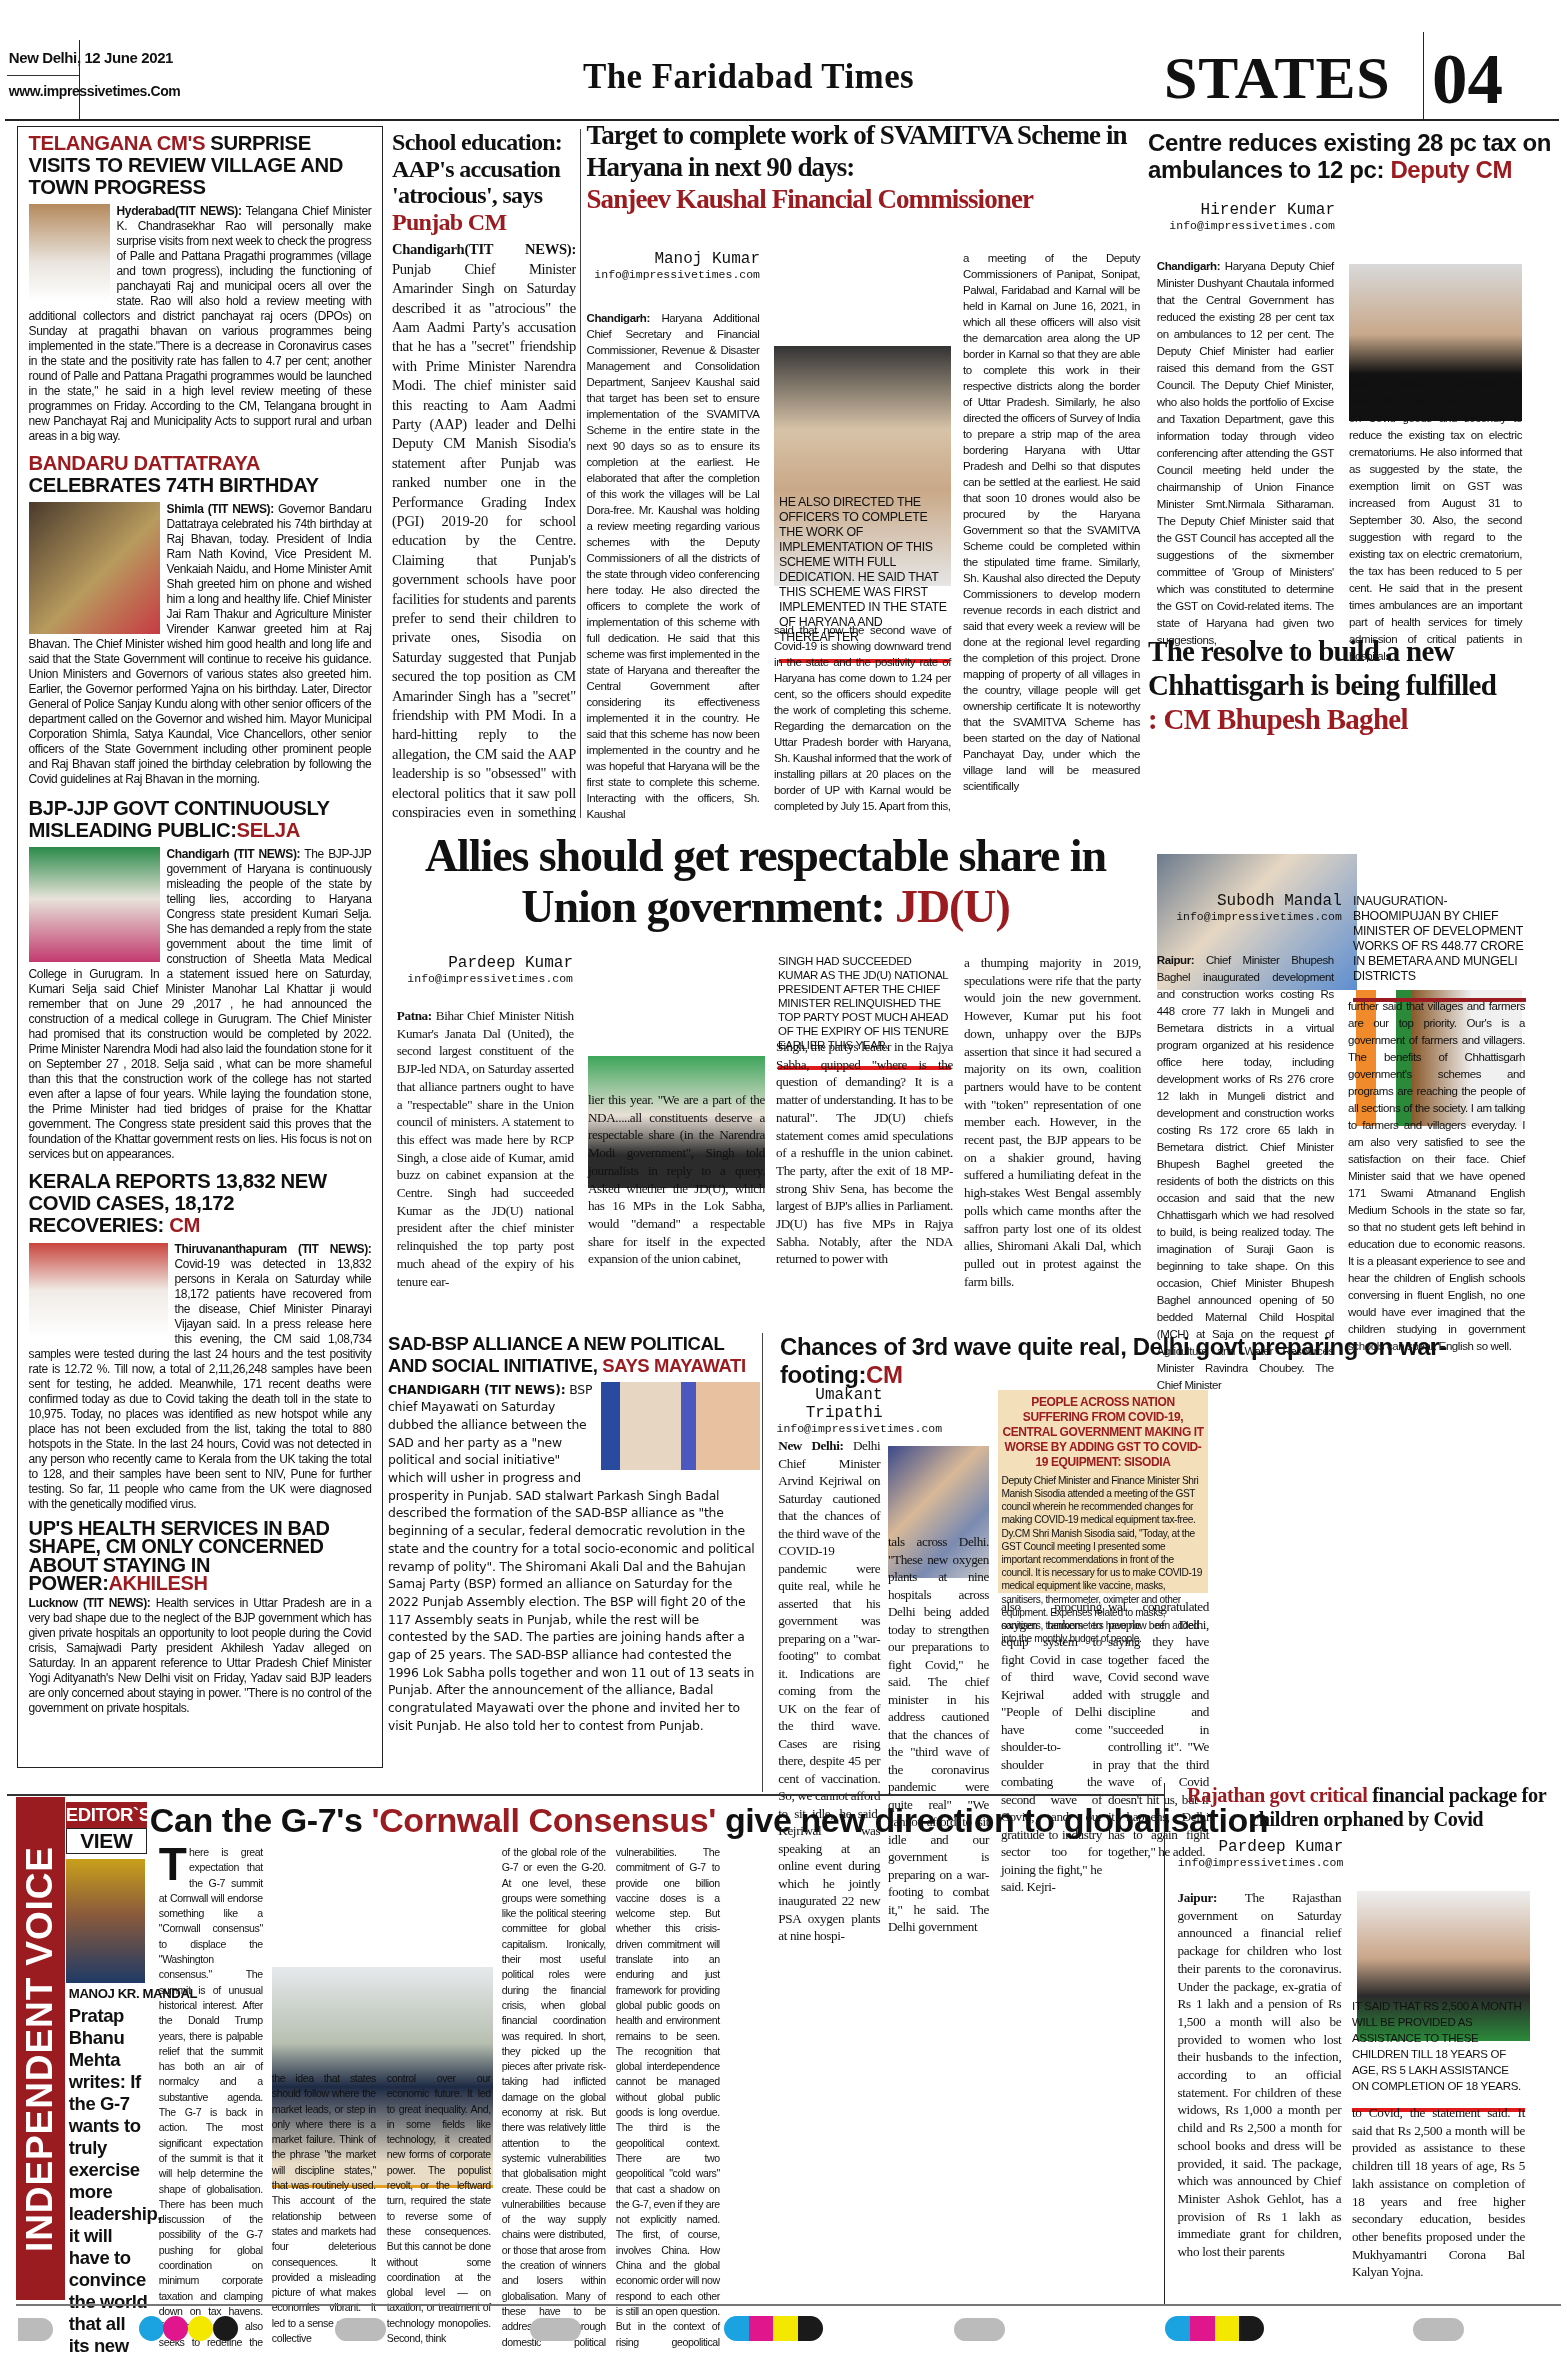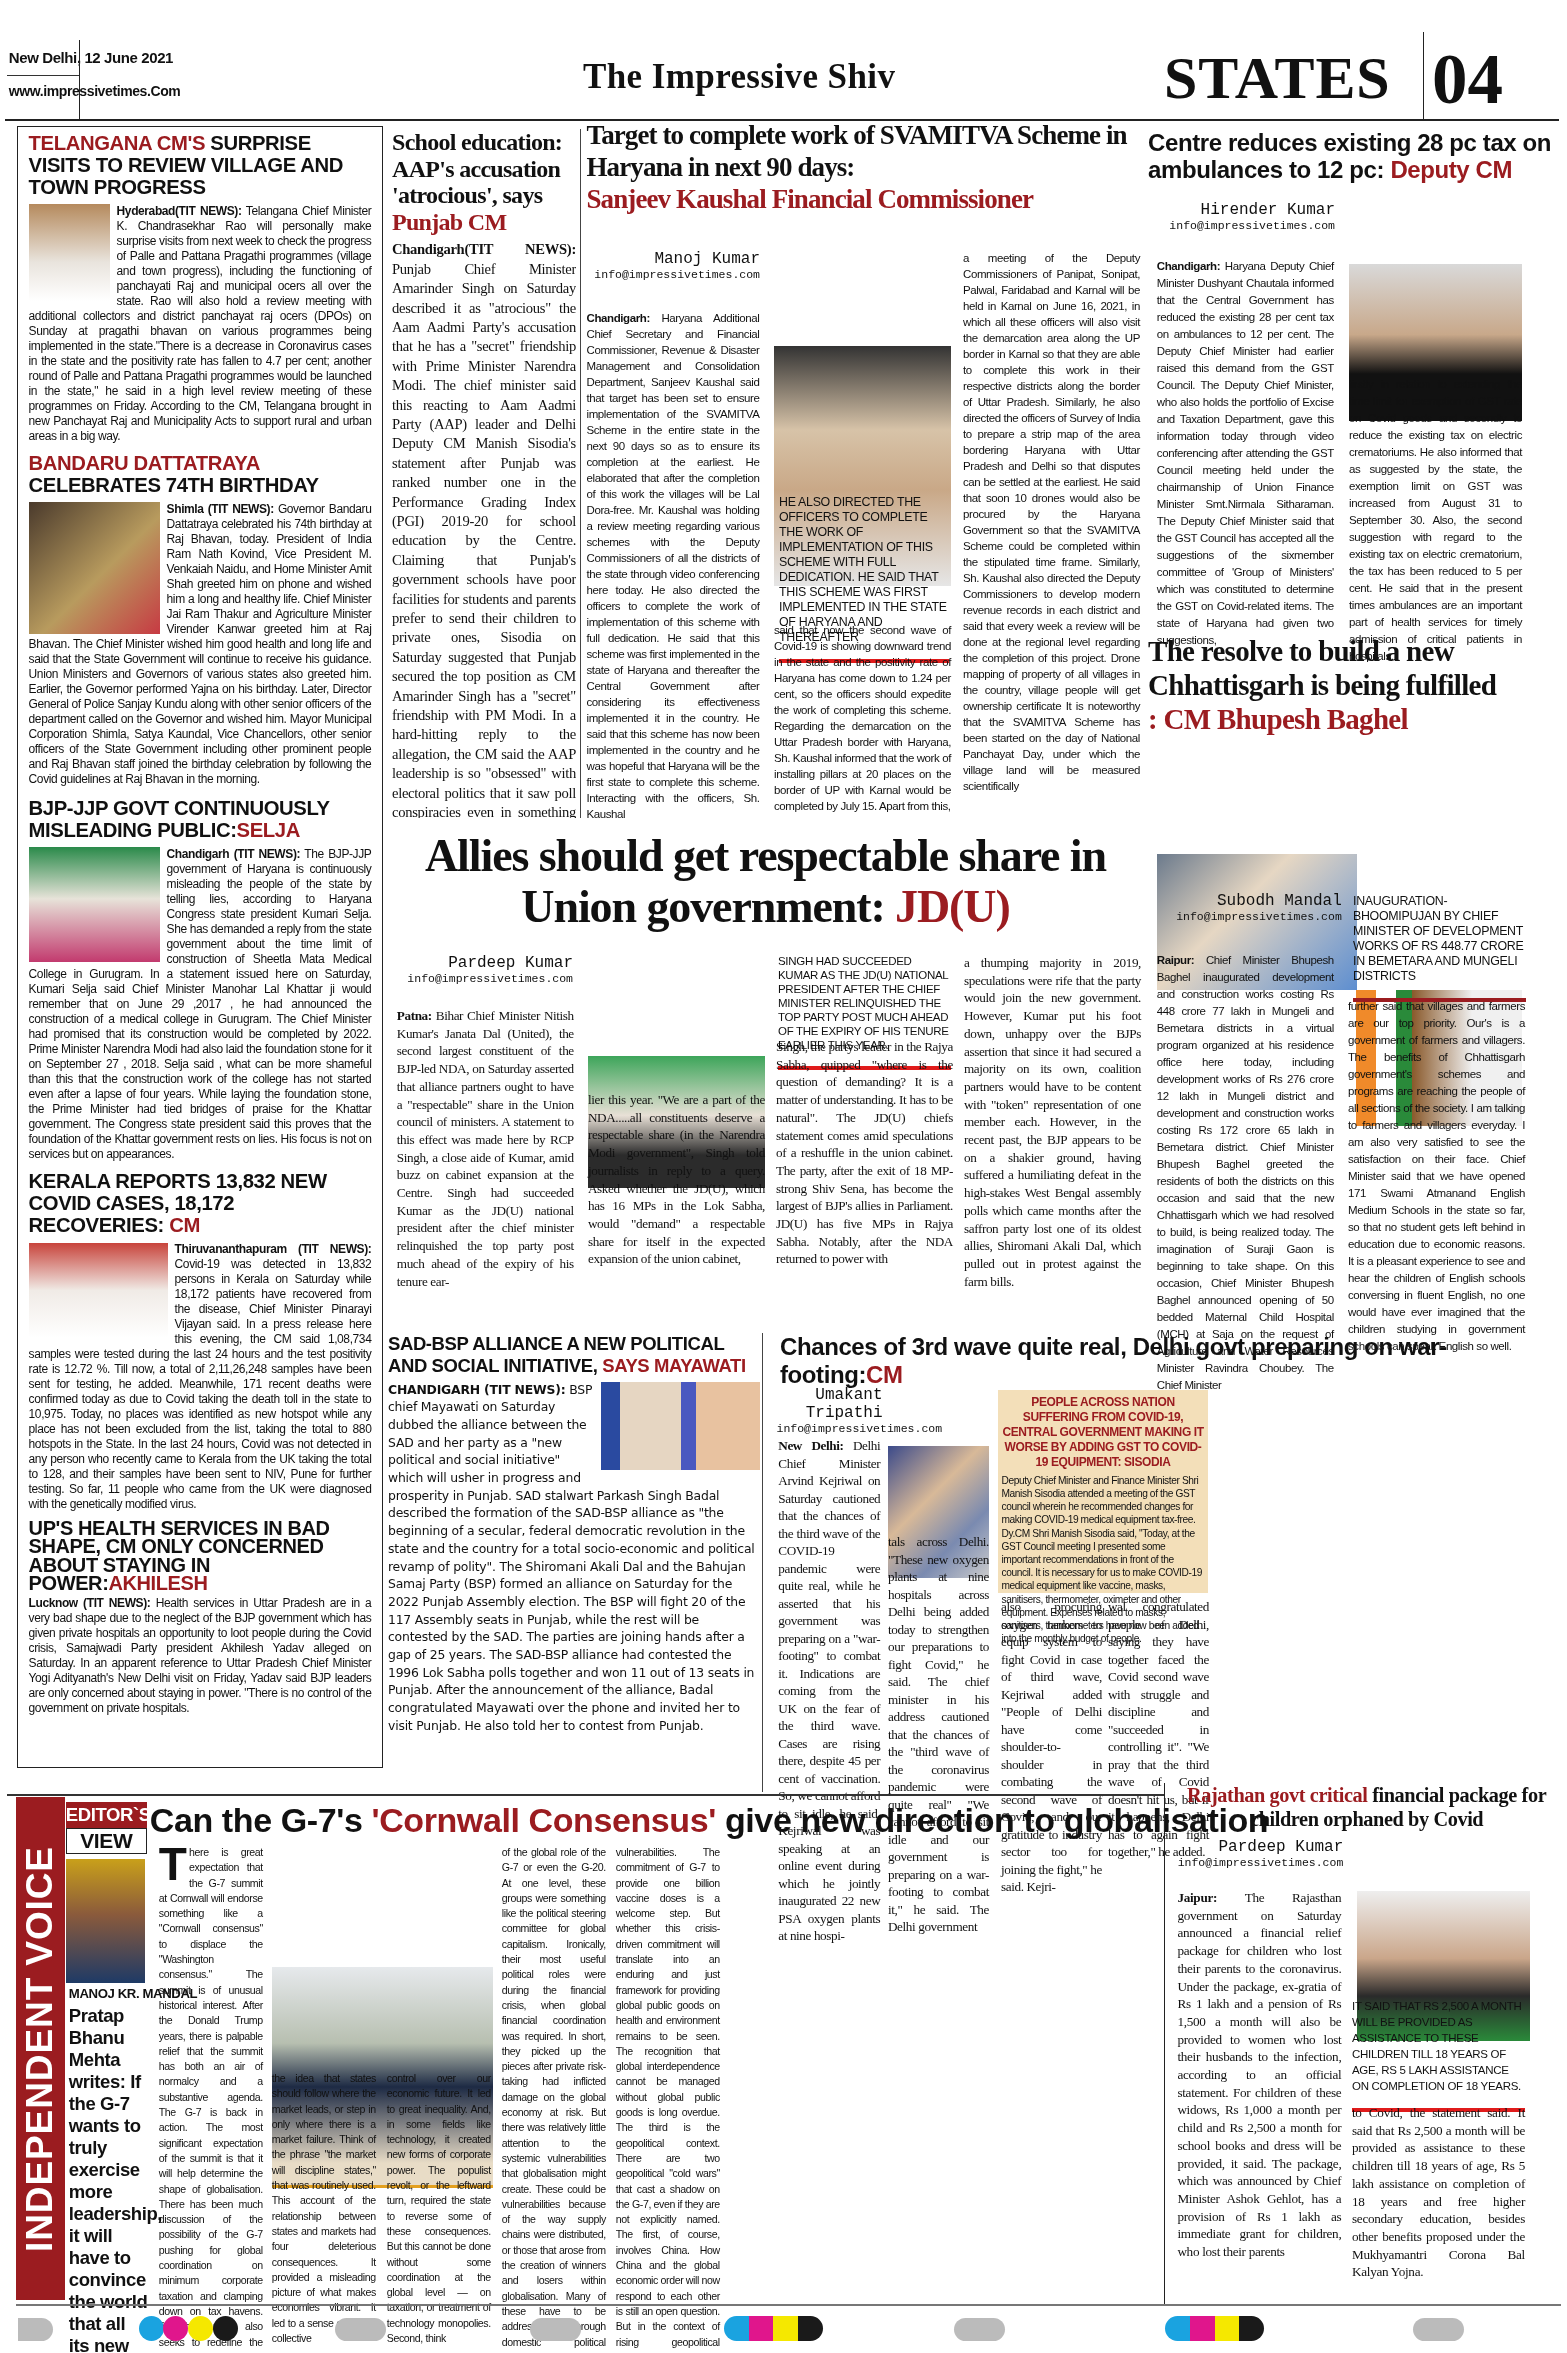--- a/index.html
+++ b/index.html
@@ -16,21 +16,21 @@
 .byline .e{font-size:11.5px}
 </style>
 </head>
 <body>
 
 <div class="abs" style="left:0;top:0;width:1256px;height:124px">
   <div class="abs cond" style="left:8.8px;top:49px;font-size:15px;font-weight:bold">New Delhi, 12 June 2021</div>
   <div class="abs" style="left:7px;top:75px;width:72px;border-top:1.8px solid #333"></div>
   <div class="abs cond" style="left:8.8px;top:83px;font-size:14px;font-weight:bold">www.impressivetimes.Com</div>
   <div class="abs" style="left:79px;top:40px;height:81px;border-left:1.8px solid #222"></div>
-  <div class="abs serif" style="left:583px;top:57px;font-size:35px;font-weight:bold;letter-spacing:0.4px">The Impressive Shiv</div>
+  <div class="abs serif" style="left:583px;top:57px;font-size:35px;font-weight:bold;letter-spacing:0.4px">The Faridabad Times</div>
   <div class="abs serif" style="left:1164px;top:44px;font-size:60px;font-weight:bold;letter-spacing:0.9px">STATES</div>
   <div class="abs" style="left:1423px;top:32px;height:88px;border-left:1.8px solid #222"></div>
   <div class="abs serif" style="left:1432px;top:39px;font-size:71px;font-weight:bold">04</div>
   <div class="abs" style="left:5.3px;top:119px;width:1554px;border-top:2.6px solid #222"></div>
 </div>
 
 <div class="abs" style="left:17px;top:126px;width:366px;height:1642px;border:1.8px solid #222;padding:5.3px 10.6px 0 10.6px">
 
   <div>
     <div class="cond" style="font-weight:bold;font-size:20.3px;line-height:22px"><span class="red">TELANGANA CM'S</span> <span>SURPRISE VISITS TO REVIEW VILLAGE AND TOWN PROGRESS</span></div>

